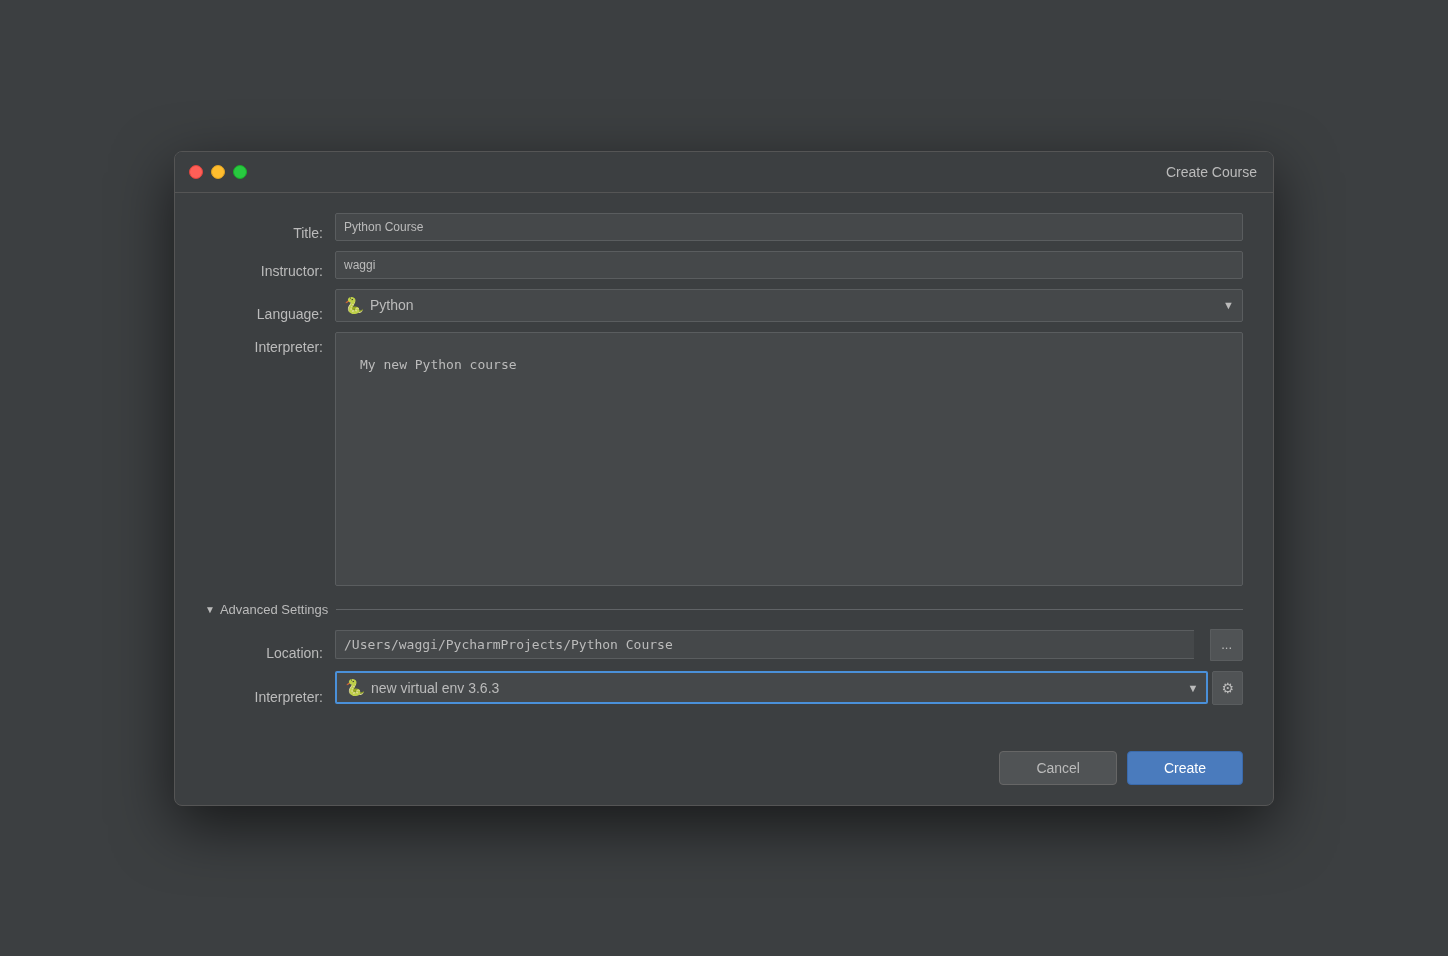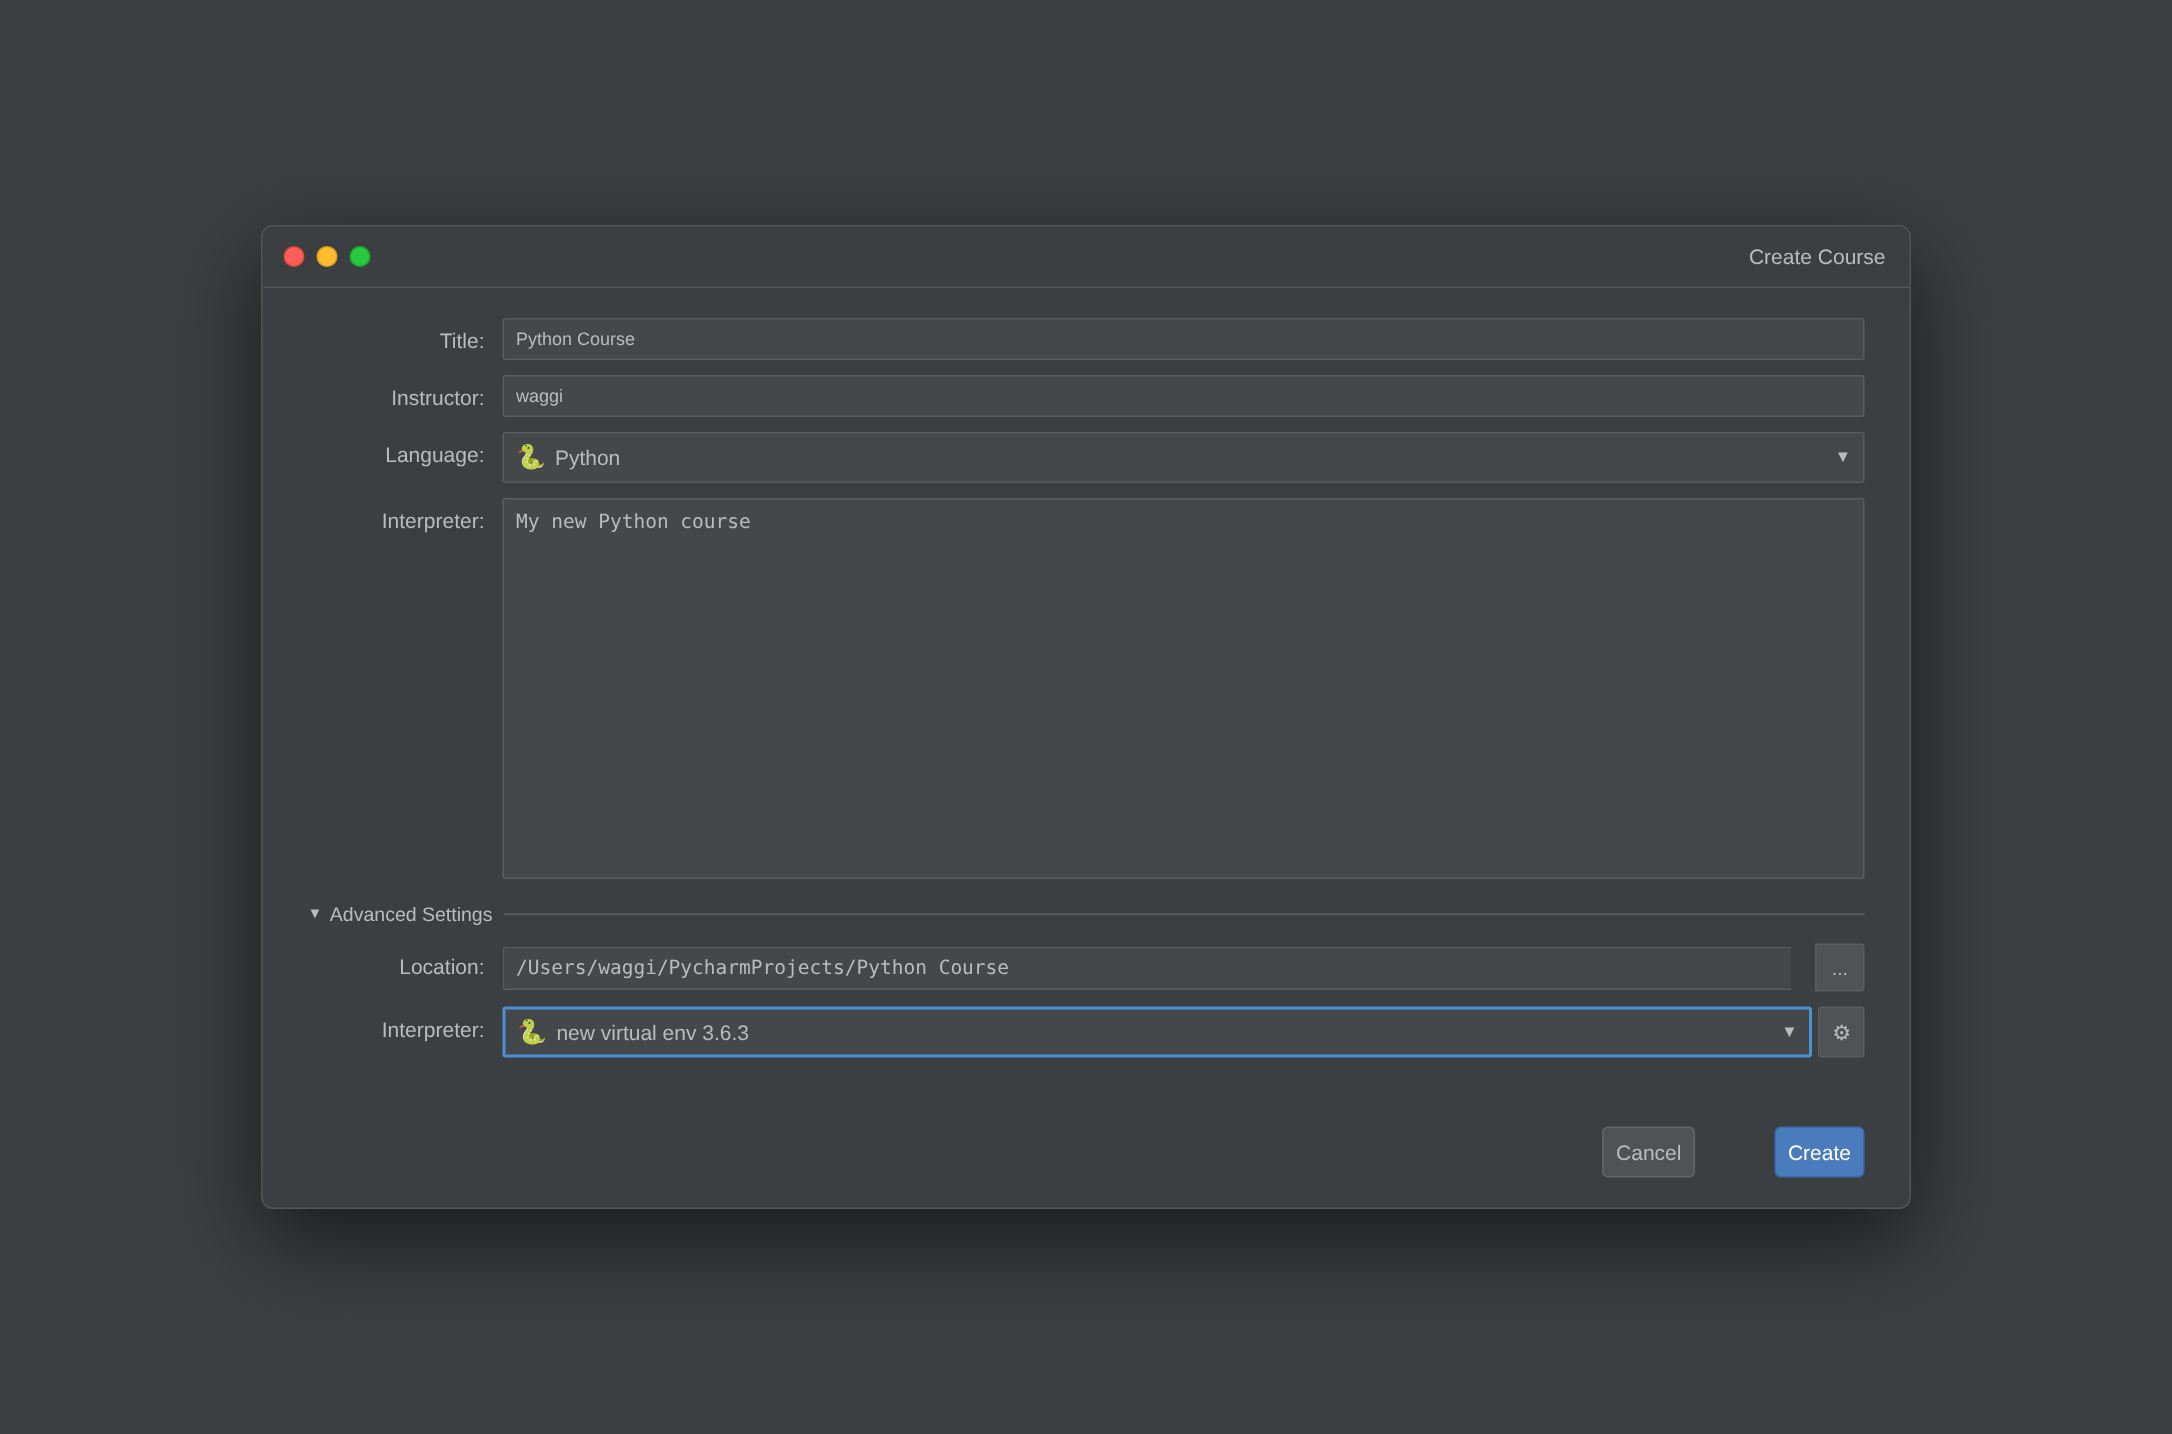--- a/index.html
+++ b/index.html
@@ -59,21 +59,21 @@
       font-size: 14px;
       font-weight: 500;
     }
 
     .dialog-body {
       padding: 20px 30px 20px 30px;
     }
 
     .form-row {
       display: flex;
-      align-items: flex-start;
+      align-items: flex-end;
       margin-bottom: 10px;
     }
 
     .form-row.description-row {
       align-items: flex-start;
     }
 
     .form-label {
       color: #bbbbbb;
       font-size: 14px;
@@ -95,21 +95,21 @@
       outline: none;
     }
 
     .form-textarea {
       flex: 1;
       background: #45484a;
       border: 1px solid #5a5d5f;
       color: #bbbbbb;
       font-size: 13px;
       font-family: monospace;
-      padding: 8px;
+      padding: 24px;
       border-radius: 2px;
       outline: none;
       resize: none;
       height: 254px;
     }
 
     .select-wrapper {
       flex: 1;
       position: relative;
     }
@@ -243,26 +243,25 @@
 
     .dialog-footer {
       display: flex;
       justify-content: flex-end;
       gap: 10px;
       padding: 16px 30px 20px 30px;
     }
 
     .btn {
       font-size: 14px;
-      padding: 8px 8px;
+      padding: 8px 36px;
       border-radius: 4px;
       cursor: pointer;
       border: none;
       font-family: inherit;
-      margin-left: 43px;
     }
 
     .btn-cancel {
       background: #505355;
       color: #bbbbbb;
       border: 1px solid #666;
     }
 
     .btn-create {
       background: #4a7bbd;

